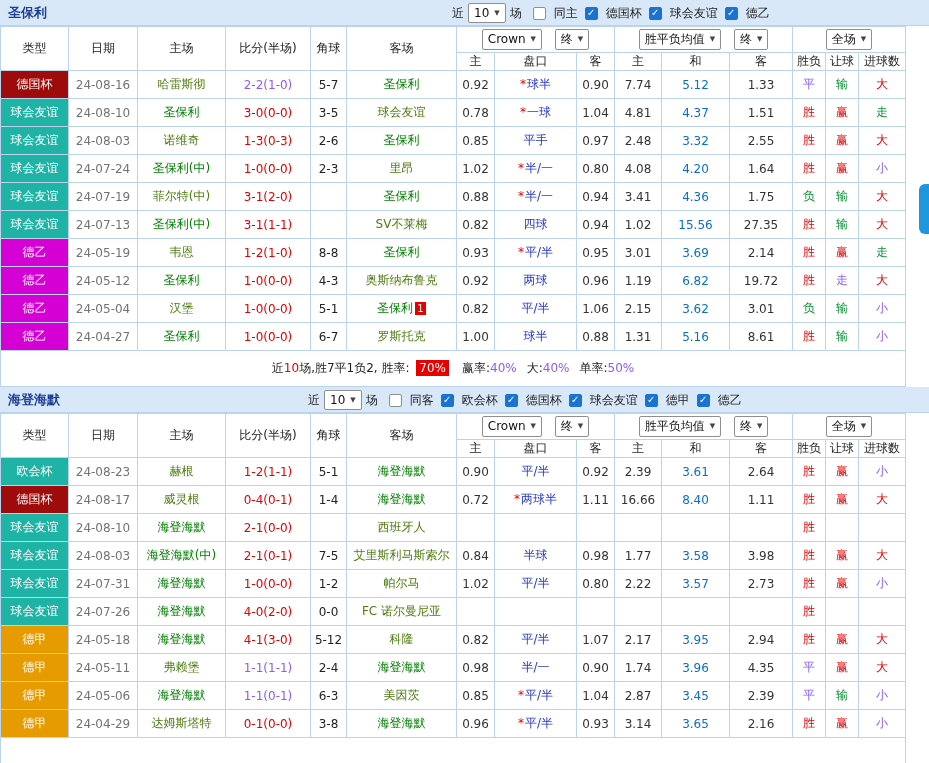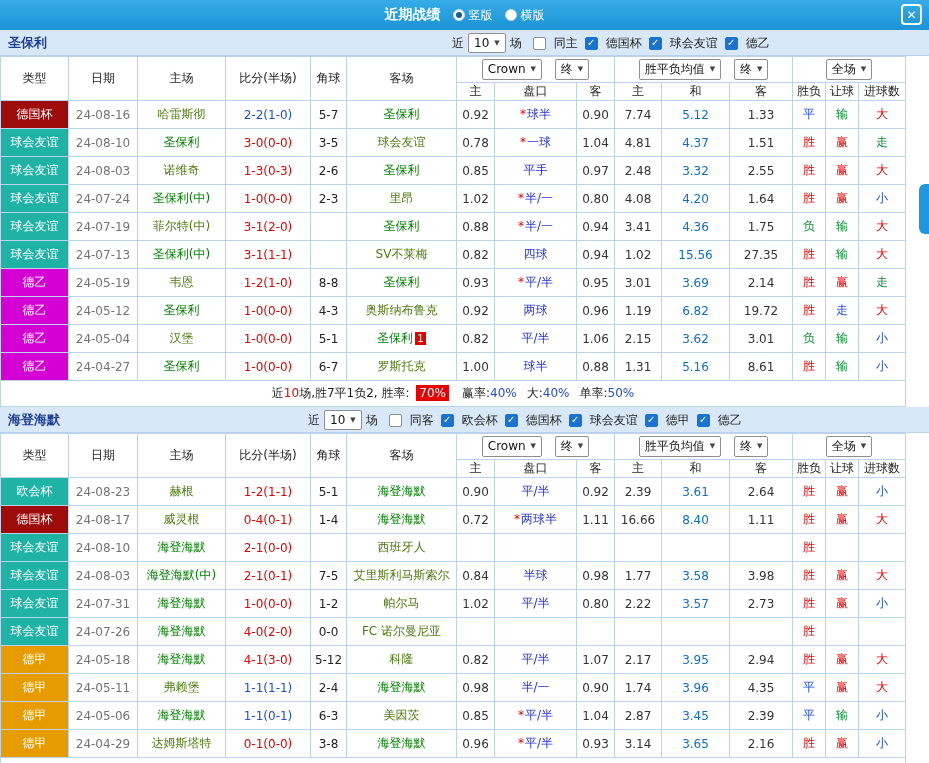--- a/index.html
+++ b/index.html
@@ -27,54 +27,42 @@
   
   .select{display:inline-flex;align-items:center;background:#fff;border:1px solid #8f8f8f;border-radius:2px;padding:2px 5px;cursor:pointer;gap:5px;color:#111;line-height:1.2}
   .select + .select{margin-left:9px}
   .arr{font-size:7px;color:#444}
   
   table.grid{border-collapse:collapse;table-layout:fixed;width:905px}
   .grid th,.grid td{border:1px solid #bad4ee;text-align:center;overflow:hidden;white-space:nowrap;font-weight:normal;padding:0;font-size:12px}
   .dd-row th{height:26px;background:#fff}
   .sub-row th{height:18px;background:#fff;color:#222}
   .data-row td{height:28px;background:#fff}
-  .sum-row td{height:26px;background:#fff}
+  .sum-row td{height:36px;background:#fff}
   .c-type{color:#fff}
   .c-date{color:#737373}
   .c-home,.tname{color:#4d7c0f}
   .focal{color:#008000}
-  .t-red{color:#e60000}.t-blue{color:#1d4ed8}.t-green{color:#089035}
+  .t-red{color:#e60000}.t-blue{color:#8b5cf6}.t-green{color:#089035}
   .c-o1,.c-o2,.c-a1,.c-a2{color:#333}
   .c-ax{color:#0a6ecb}
   .c-hcap .hc{color:#2636cc}
   .star{color:#e60000;font-style:normal;margin-right:1px}
   .card{display:inline-block;background:#e60000;color:#fff;font-size:10px;width:11px;height:13px;line-height:13px;text-align:center;margin-left:2px;vertical-align:middle}
   .badge-red{background:#e60000;color:#fff;padding:1px 3px;margin:0 3px}
   .stat{margin-left:10px}
   .rel{position:relative}
   
   .side-tab{position:absolute;right:0;top:184px;width:10px;height:50px;background:#1f97dd;border-radius:6px 0 0 6px;cursor:pointer}
 </style>
 </head>
 <body>
 
 <div id="screen">
 
-  <div class="titlebar">
-    <span class="title">近期战绩</span>
-    <label class="radio-opt">
-      <span class="radio checked"></span>
-      <span>竖版</span>
-    </label>
-    <label class="radio-opt">
-      <span class="radio"></span>
-      <span>横版</span>
-    </label>
-    <div class="close-btn">✕</div>
-  </div>
 
   <div class="sec-head">
     <span class="team">圣保利</span>
     <div class="filters f0">
       <span class="flabel">近</span>
       <span class="select">
           <span>10</span>
           <span class="arr">▼</span>
         </span>
       <span class="flabel">场</span>

